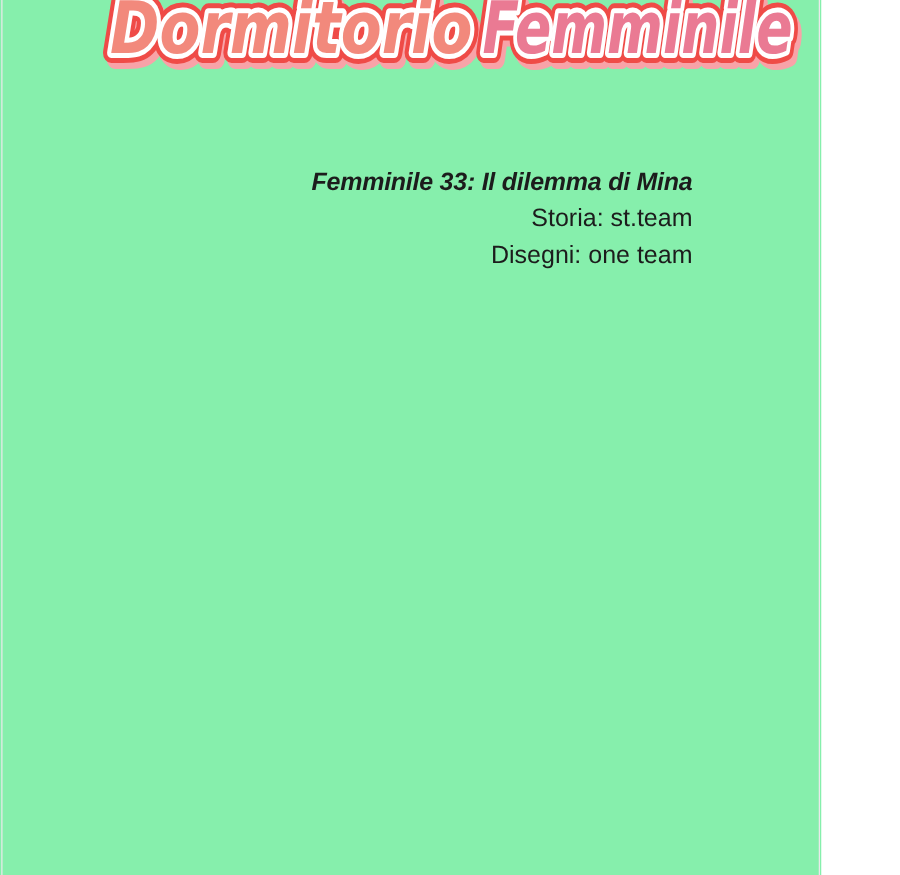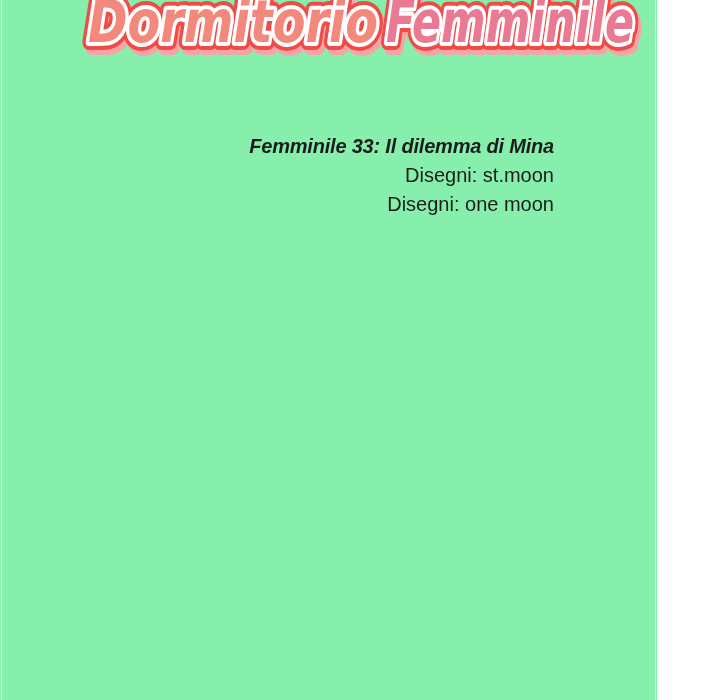--- a/index.html
+++ b/index.html
@@ -105,17 +105,17 @@
 
       <g>
         <text x="60" y="42" textLength="290" lengthAdjust="spacingAndGlyphs" fill="#F2897C">Dormitorio</text>
         <text x="358" y="42" textLength="248" lengthAdjust="spacingAndGlyphs" fill="#EA7A93">Femminile</text>
       </g>
     </svg>
   </div>
 
   <div class="credits">
     <div class="chapter-heading">Femminile 33: Il dilemma di Mina</div>
-    <div class="credit-line">Disegni: st.moon</div>
-    <div class="credit-line">Disegni: one moon</div>
+    <div class="credit-line">Storia: st.team</div>
+    <div class="credit-line">Disegni: one team</div>
   </div>
 
 </div>
 
 </body></html>

